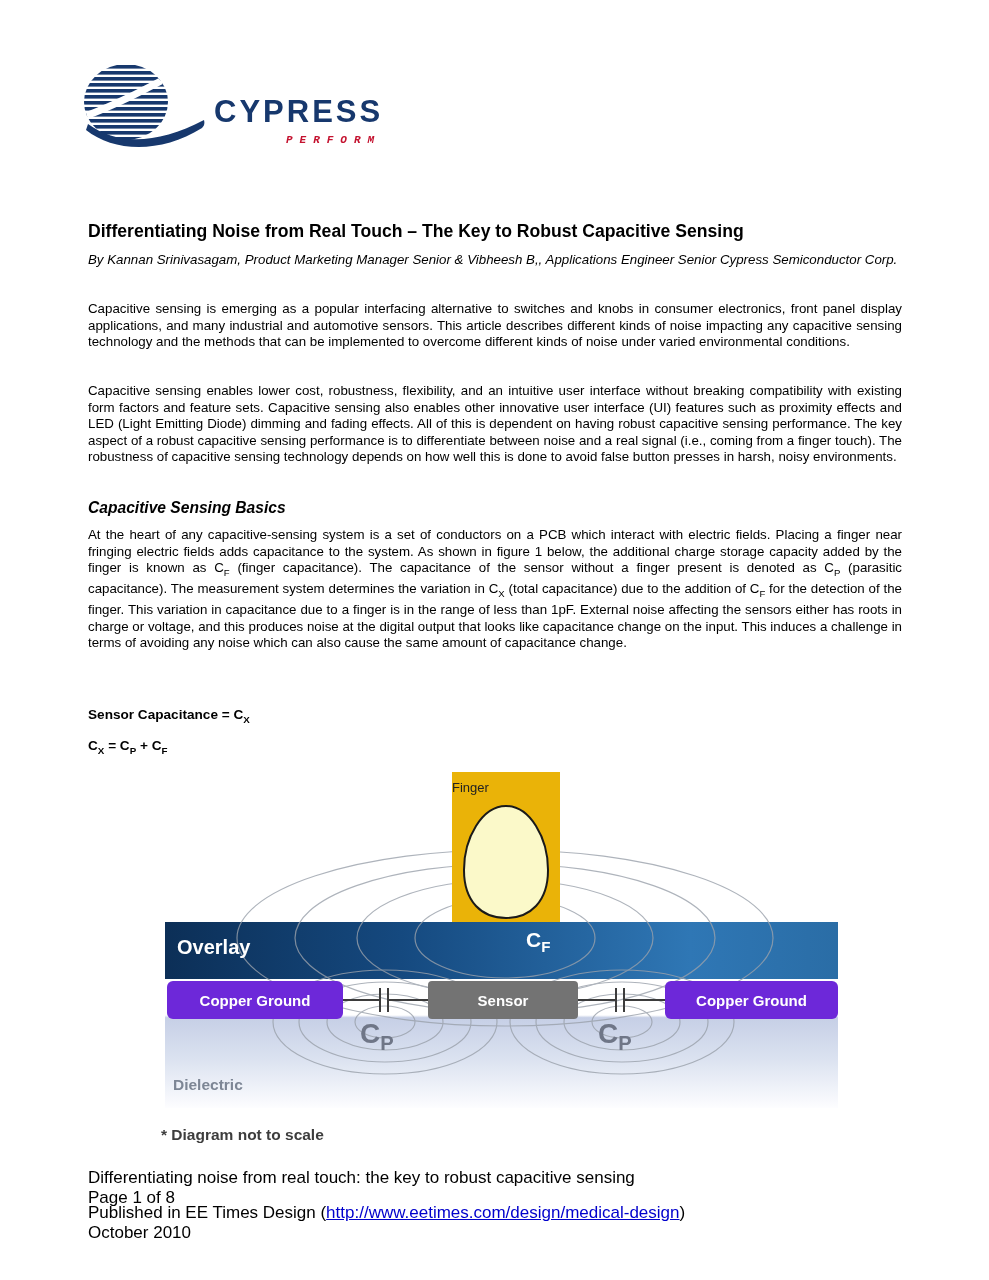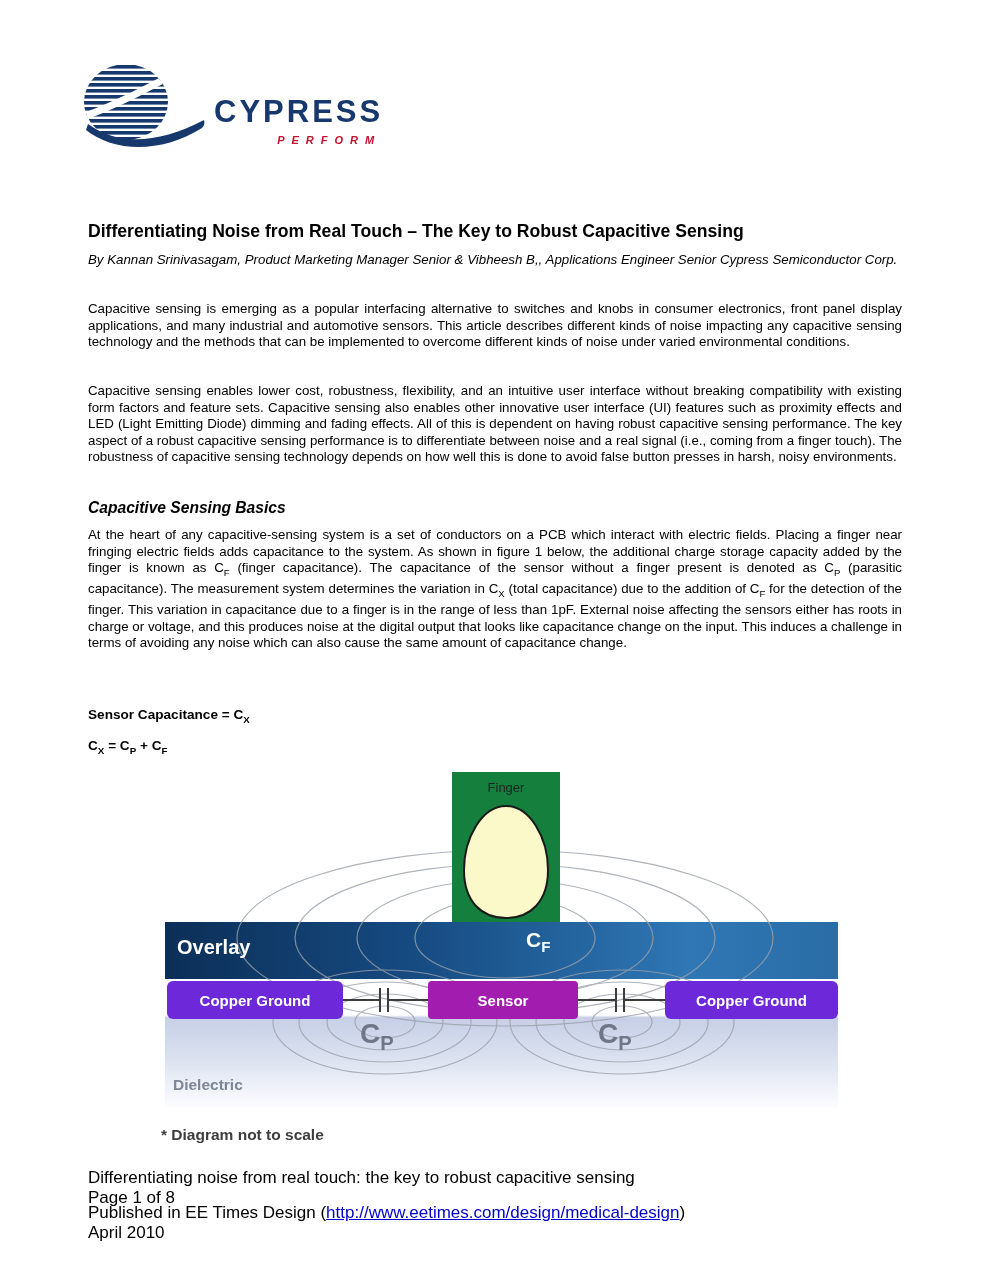--- a/index.html
+++ b/index.html
@@ -13,21 +13,21 @@
   
   .logo { position: absolute; left: 78px; top: 62px; display: flex; align-items: flex-start; }
   .logo-text { margin-left: 6px; margin-top: 34px; }
   .brand {
     font-size: 31px; font-weight: 600; letter-spacing: 3px;
     color: #17386D; line-height: 1;
   }
   .tagline {
     margin-top: 7px; text-align: right; padding-right: 2px;
     font-size: 11px; font-style: italic; font-weight: bold;
-    letter-spacing: 7px; color: #C4122F;
+    letter-spacing: 7px; color: #C4122F; font-family: Liberation Mono, monospace;
   }
 
   
   .abs { position: absolute; left: 88px; width: 814px; }
   .title { top: 221px; font-size: 17.6px; font-weight: bold; color: #000; }
   .byline { top: 252px; font-size: 13.3px; font-style: italic; text-align: justify; line-height: 16.4px; }
   .bodytext { font-size: 13.3px; line-height: 16.5px; text-align: justify; }
   .para1 { top: 301px; }
   .para2 { top: 383px; }
   .section-heading { top: 499px; font-size: 15.6px; font-weight: bold; font-style: italic; }
@@ -43,33 +43,33 @@
     position: absolute; left: 77px; top: 152px; width: 673px; height: 57px; z-index: 1;
     background: linear-gradient(90deg, #0C2F57 0%, #15497F 35%, #2F77B5 78%, #2a6da6 100%);
   }
   .dielectric-bg {
     position: absolute; left: 77px; top: 209px; width: 673px; height: 129px; z-index: 0;
     background: linear-gradient(180deg, #ffffff 0%, #ffffff 28%, #C6CFE6 30%, #dbe2f0 62%, #fdfdff 100%);
   }
   .field-lines { position: absolute; left: 0; top: 0; z-index: 2; }
   .finger-box {
     position: absolute; left: 364px; top: 2px; width: 108px; height: 150px; z-index: 3;
-    background: #15803d; text-align: center;
+    background: #eab308; text-align: left;
   }
   .finger-label { font-size: 13px; color: #222; padding-top: 8px; }
   .finger-egg { position: absolute; left: 0; bottom: 0; }
   .hw-box {
     position: absolute; top: 211px; height: 38px; z-index: 3;
     display: flex; align-items: center; justify-content: center;
     color: #fff; font-weight: bold; font-size: 15px;
   }
   .ground { background: #6d28d9; border-radius: 6px; }
   .ground-left { left: 79px; width: 176px; }
   .ground-right { left: 577px; width: 173px; }
-  .sensor { left: 340px; width: 150px; background: #a21caf; border-radius: 4px; }
+  .sensor { left: 340px; width: 150px; background: #737373; border-radius: 4px; }
   .cap { position: absolute; top: 211px; z-index: 3; }
   .cap-left { left: 255px; }
   .cap-right { left: 490px; }
   .overlay-label {
     position: absolute; left: 89px; top: 166px; z-index: 4;
     color: #fff; font-weight: bold; font-size: 20px;
   }
   .cf-label {
     position: absolute; left: 438px; top: 158px; z-index: 4;
     color: #fff; font-weight: bold; font-size: 21px;
@@ -210,16 +210,16 @@
   </div>
 
   <div class="footer-row footer-1">
     <span>Differentiating noise from real touch: the key to robust capacitive sensing</span>
     <span>Page 1 of 8</span>
   </div>
   <div class="footer-row footer-2">
     <span>
       <span>Published in EE Times Design (</span><a href="#" class="link">http://www.eetimes.com/design/medical-design</a><span>)</span>
     </span>
-    <span>April 2010</span>
+    <span>October 2010</span>
   </div>
 
 </div>
 
 </body></html>

